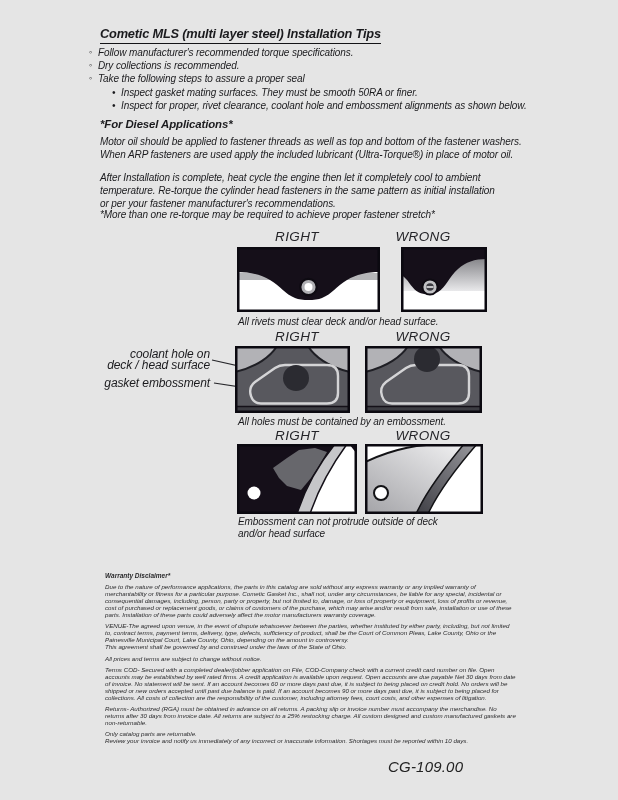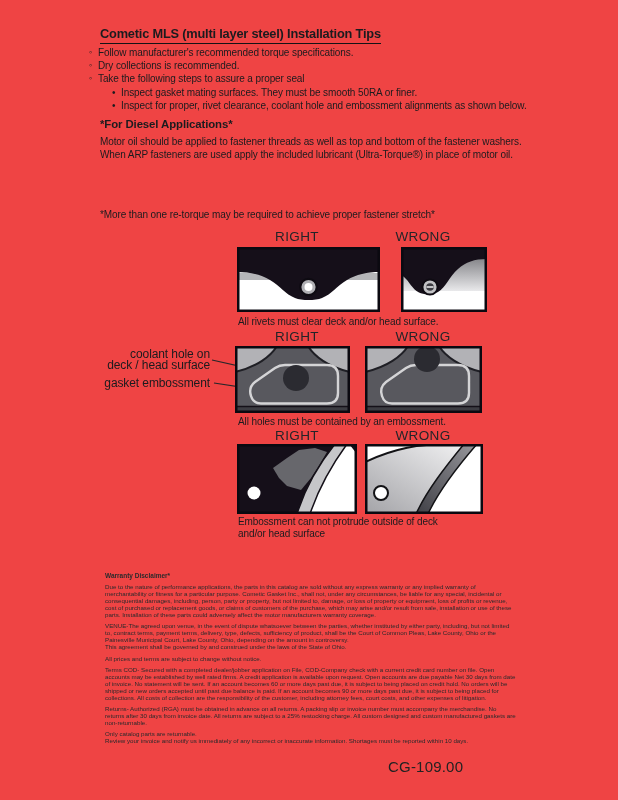--- a/index.html
+++ b/index.html
@@ -1,18 +1,18 @@
 <!DOCTYPE html>
 <html><head>
 <meta charset="utf-8">
 <style>
   html,body { margin:0; padding:0; background:#ffffff; }
   .page {
-    position:relative; width:618px; height:800px; background:#ef4444;
-    font-family:"Liberation Sans", sans-serif; color:#1b1b1e; overflow:hidden;
+    position:relative; width:618px; height:800px; background:#e5e5e5;
+    font-family:"Liberation Sans", sans-serif; color:#1b1b1e; overflow:hidden;font-style:italic;
   }
   .abs { position:absolute; }
   .page-title {
     font-weight:bold; font-size:12.8px; letter-spacing:-0.2px;
     border-bottom:1.7px solid #131316; padding-bottom:2px; white-space:nowrap;
   }
   .body-text { font-size:10px; letter-spacing:-0.1px; line-height:13.2px; }
   .pre { white-space:pre-line; }
   .bullet-row { display:flex; align-items:flex-start; }
   .bullet-marker { width:9px; flex:0 0 9px; font-size:9px; line-height:13.2px; }
@@ -54,20 +54,23 @@
     </div>
     <div class="bullet-row sub-indent">
       <span class="sub-marker">•</span>
       <span>Inspect for proper, rivet clearance, coolant hole and embossment alignments as shown below.</span>
     </div>
   </div>
 
   <div class="abs section-heading" style="left:100px; top:118px;">*For Diesel Applications*</div>
   <div class="abs body-text pre" style="left:100px; top:135px; width:440px;">Motor oil should be applied to fastener threads as well as top and bottom of the fastener washers.
 When ARP fasteners are used apply the included lubricant (Ultra-Torque®) in place of motor oil.</div>
+  <div class="abs body-text pre" style="left:100px; top:171px; width:440px;">After Installation is complete, heat cycle the engine then let it completely cool to ambient
+temperature. Re-torque the cylinder head fasteners in the same pattern as initial installation
+or per your fastener manufacturer's recommendations.</div>
   <div class="abs body-text" style="left:100px; top:208px; width:440px;">*More than one re-torque may be required to achieve proper fastener stretch*</div>
 
   <div class="abs rw-label" style="left:252px; top:229px;">RIGHT</div>
   <div class="abs rw-label" style="left:378px; top:229px;">WRONG</div>
 
   <svg class="abs panel" style="left:237px; top:247px;" width="143" height="65" viewBox="0 0 143 65">
     <rect width="143" height="65" fill="#ffffff"></rect>
     <rect x="0" y="26" width="143" height="7" fill="#b5b5b8"></rect>
     <path d="M0,0 H143 V25 C130,25 119,27.5 110,33 C99,39.5 95,47 85,51 C78,53.8 65,53.8 58,51 C48,47 44,39.5 33,33 C24,27.5 13,25 0,25 Z" fill="#150f19"></path>
     <circle cx="71.5" cy="40" r="8.2" fill="#b0b0b4" stroke="#0e0b12" stroke-width="2.2"></circle>

